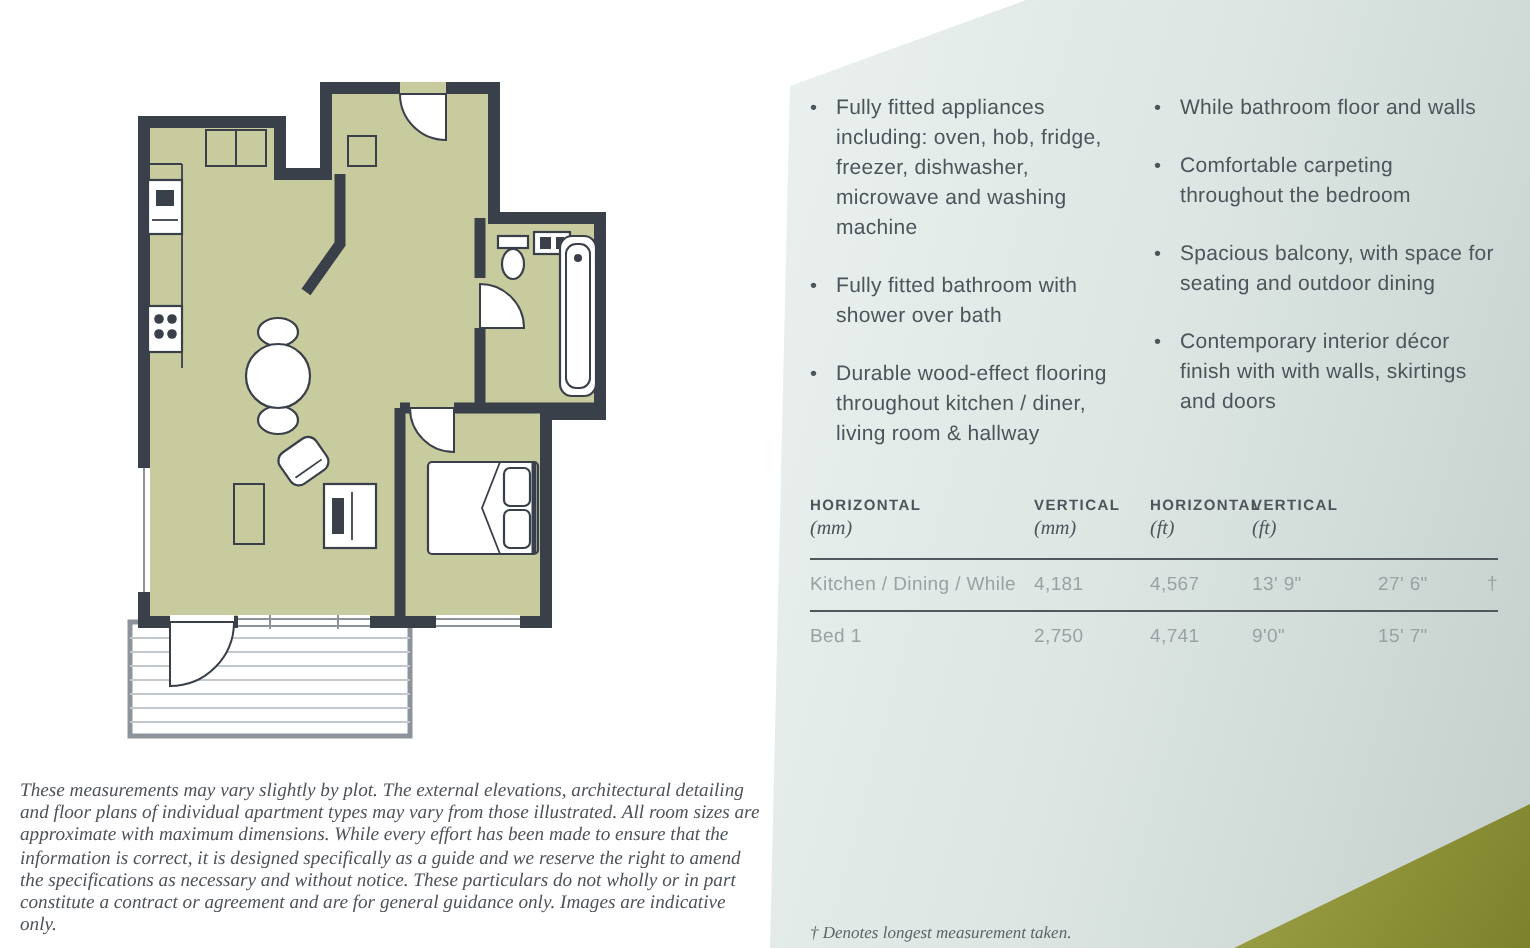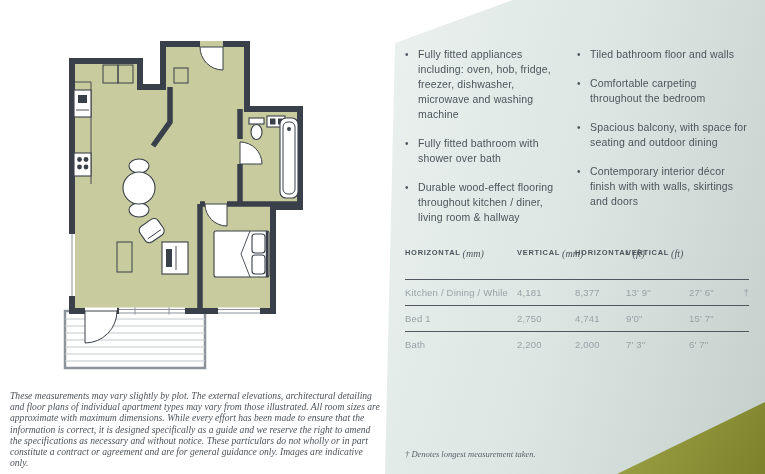--- a/index.html
+++ b/index.html
@@ -13,30 +13,30 @@
   .col-left{position:absolute;left:25px;top:47px;width:154px;}
   .col-right{position:absolute;left:197px;top:47px;width:170px;}
   .feature-item{display:flex;margin-bottom:14px;}
   .dot{width:13px;flex:none;font-size:10px;line-height:15px;color:var(--c-text_dark);}
   .feature-text{font-size:10.5px;line-height:15px;letter-spacing:0.15px;color:var(--c-text_dark);}
 
   
   .spec-table{position:absolute;left:25px;top:246px;width:344px;}
   .tgrid{display:grid;grid-template-columns:112px 58px 51px 63px 46px 14px;}
   .thead{height:33px;}
-  .th{display:flex;flex-direction:row;gap:2px;padding-top:2px;}
+  .th{display:flex;flex-direction:column;gap:2px;padding-top:2px;}
   .th-l1{font-size:7.5px;font-weight:700;letter-spacing:0.7px;color:var(--c-text_dark);}
   .th-l2{font-size:10px;font-style:italic;font-family:"Liberation Serif",serif;color:var(--c-text_dark);}
   .th-room{justify-content:center;padding-top:0;}
   .trow{height:25px;align-items:center;border-top:1px solid var(--c-rule);
         font-size:9.5px;letter-spacing:0.2px;color:var(--c-text_muted);}
   .tcell{white-space:nowrap;}
   .dagger-cell{text-align:right;font-size:9.5px;}
 
-  .footnote{position:absolute;left:25px;top:440px;font-family:"Liberation Serif",serif;
+  .footnote{position:absolute;left:25px;top:452px;font-family:"Liberation Serif",serif;
             font-style:italic;font-size:8.5px;color:#5c6369;}
 
   
   .accent-triangle{position:absolute;left:560px;top:390px;width:205px;height:84px;
             clip-path:polygon(57px 84px,205px 12px,205px 84px);
             background:linear-gradient(120deg,#abaf55 0%,#8f9339 60%,#7d812b 100%);}
 
   
   .disclaimer{position:absolute;left:10px;top:378px;width:372px;
             font-family:"Liberation Serif",serif;font-style:italic;
@@ -176,21 +176,21 @@
       </div>
       <div class="feature-item">
         <span class="dot">•</span>
         <span class="feature-text">Durable wood-effect flooring throughout kitchen / diner, living room &amp; hallway</span>
       </div>
     </div>
 
     <div class="col-right">
       <div class="feature-item">
         <span class="dot">•</span>
-        <span class="feature-text">Tiled bathroom floor and walls</span>
+        <span class="feature-text">While bathroom floor and walls</span>
       </div>
       <div class="feature-item">
         <span class="dot">•</span>
         <span class="feature-text">Comfortable carpeting throughout the bedroom</span>
       </div>
       <div class="feature-item">
         <span class="dot">•</span>
         <span class="feature-text">Spacious balcony, with space for seating and outdoor dining</span>
       </div>
       <div class="feature-item">
@@ -216,43 +216,35 @@
         <div class="th">
             <span class="th-l1">VERTICAL</span>
             <span class="th-l2">(ft)</span>
           </div>
         <div class="th"></div>
       </div>
 
       <div class="tgrid trow">
         <div class="tcell">Kitchen / Dining / While</div>
         <div class="tcell">4,181</div>
-        <div class="tcell">8,377</div>
+        <div class="tcell">4,567</div>
         <div class="tcell">13' 9"</div>
         <div class="tcell">27' 6"</div>
         <div class="tcell dagger-cell">†</div>
       </div>
 
       <div class="tgrid trow">
         <div class="tcell">Bed 1</div>
         <div class="tcell">2,750</div>
         <div class="tcell">4,741</div>
         <div class="tcell">9'0"</div>
         <div class="tcell">15' 7"</div>
         <div class="tcell dagger-cell"></div>
       </div>
 
-      <div class="tgrid trow">
-        <div class="tcell">Bath</div>
-        <div class="tcell">2,200</div>
-        <div class="tcell">2,000</div>
-        <div class="tcell">7' 3"</div>
-        <div class="tcell">6' 7"</div>
-        <div class="tcell dagger-cell"></div>
-      </div>
     </div>
 
     <p class="footnote">† Denotes longest measurement taken.</p>
   </div>
 
   <div class="accent-triangle"></div>
 
 </div>
 
 </body></html>

